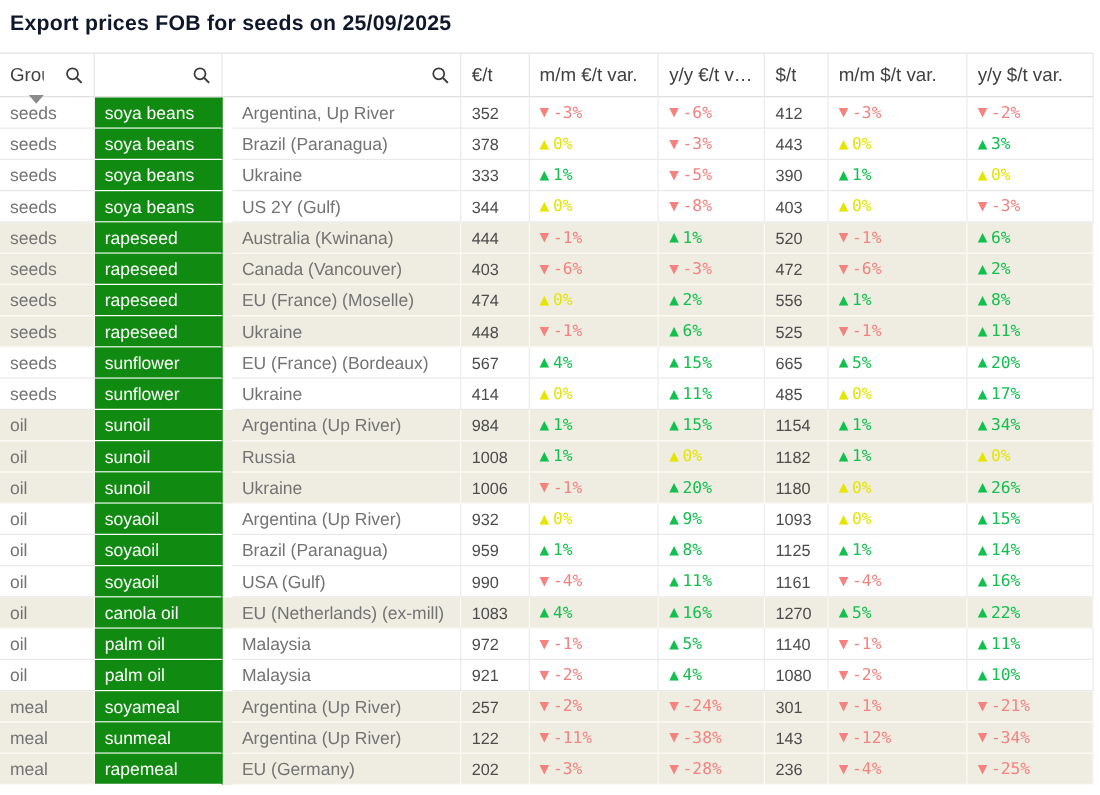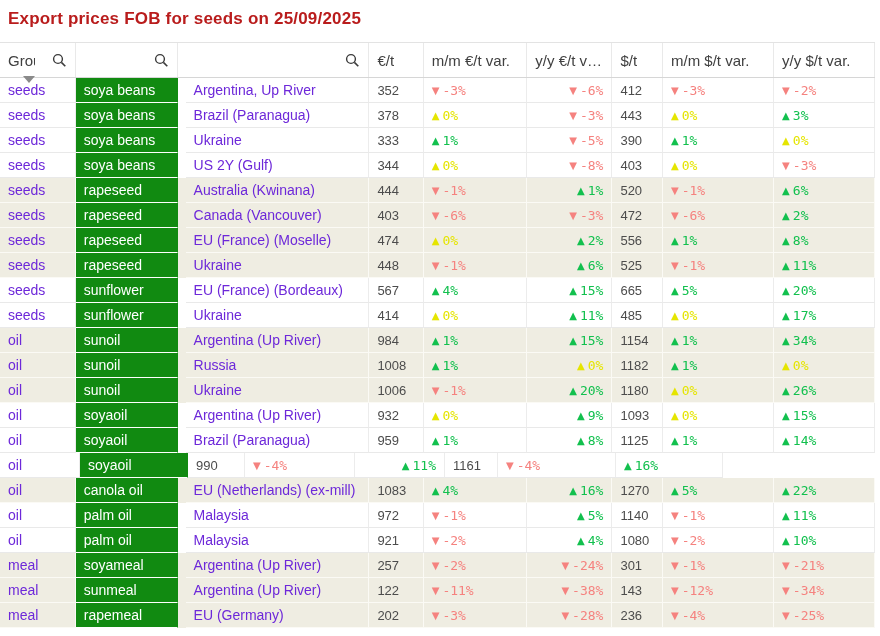--- a/index.html
+++ b/index.html
@@ -1,21 +1,21 @@
 <!DOCTYPE html>
 <html><head>
 <meta charset="utf-8">
 <style>
   * { box-sizing: border-box; margin: 0; padding: 0; }
   html, body { width: 880px; height: 636px; background: #ffffff; overflow: hidden; }
   body { font-family: "Liberation Sans", sans-serif; }
 
   .title {
     height: 40px; padding: 9px 8px 0 8px;
-    font-size: 17px; font-weight: bold; color: #b91c1c;
+    font-size: 17px; font-weight: bold; color: #0f172a;
     letter-spacing: 0.2px;
   }
 
   .table { position: relative; width: 875px; margin-top: 2px; }
 
   .thead {
     display: flex; height: 36px;
     border-top: 1px solid #e3e3e3;
     border-bottom: 1px solid #d6d6d6;
     background: #ffffff;
@@ -23,42 +23,42 @@
   .th {
     display: flex; align-items: center; justify-content: space-between;
     padding: 0 8px; font-size: 15px; color: #404040;
     border-right: 1px solid #e9e9e9; overflow: hidden; white-space: nowrap;
   }
   .th-label { display: inline-block; overflow: hidden; white-space: nowrap; }
   .clip-group { width: 27px; }
   .clip-ellipsis { max-width: 74px; text-overflow: ellipsis; }
 
   .c1 { width: 80px; }  .c2 { width: 108px; }  .c3 { width: 196px; margin-left: 8px; }
-  .c4 { width: 57px; }  .c5 { width: 110px; } .c6 { width: 90px; justify-content: flex-end; }
+  .c4 { width: 57px; }  .c5 { width: 110px; } .c6 { width: 90px; }
   .c7 { width: 53px; }  .c8 { width: 118px; text-align: center; } .c9 { width: 107px; }
 
   .search-icon { flex: 0 0 auto; margin-left: 4px; }
 
   .sort-indicator {
     position: absolute; left: 23px; top: 34px; z-index: 2;
     width: 0; height: 0;
     border-left: 6px solid transparent; border-right: 6px solid transparent;
     border-top: 7px solid #8a8a8a;
   }
 
   .tr { display: flex; height: 25px; background: #ffffff; }
   .tr.shaded { background: #efede2; }
   .td {
     display: flex; align-items: center; padding: 0 8px;
     border-right: 1px solid #ececec; border-bottom: 1px solid #e9e9e9;
     overflow: hidden; white-space: nowrap;
   }
   .tr.shaded .td { border-right-color: #fbfaf5; border-bottom-color: #fbfaf5; }
 
-  .txt { font-size: 14px; color: #6d28d9; }
+  .txt { font-size: 14px; color: #737373; }
   .product {
     background: #118a11; color: #ffffff; font-size: 14px;
     border-right: 1px solid #118a11 !important;
     border-bottom: 1px solid #ffffff !important;
   }
   .num { font-family: Liberation Sans, sans-serif; font-size: 13px; color: #4c4c4c; }
   .pct { font-family: "DejaVu Sans Mono", monospace; font-size: 13px; }
   .arrow { font-family: "DejaVu Sans", sans-serif; font-size: 10px; margin-right: 3px; }
   .neg  { color: #f5827f; }
   .pos  { color: #12c04e; }
@@ -457,20 +457,21 @@
             <span>1%</span>
           </div>
           <div class="td c9 pct pos">
             <span class="arrow">▲</span>
             <span>14%</span>
           </div>
         </div>
         <div class="tr">
           <div class="td c1 txt">oil</div>
           <div class="td c2 product">soyaoil</div>
+          <div class="td c3 txt">USA (Gulf)</div>
           <div class="td c4 num">990</div>
           <div class="td c5 pct neg">
             <span class="arrow">▼</span>
             <span>-4%</span>
           </div>
           <div class="td c6 pct pos">
             <span class="arrow">▲</span>
             <span>11%</span>
           </div>
           <div class="td c7 num">1161</div>

